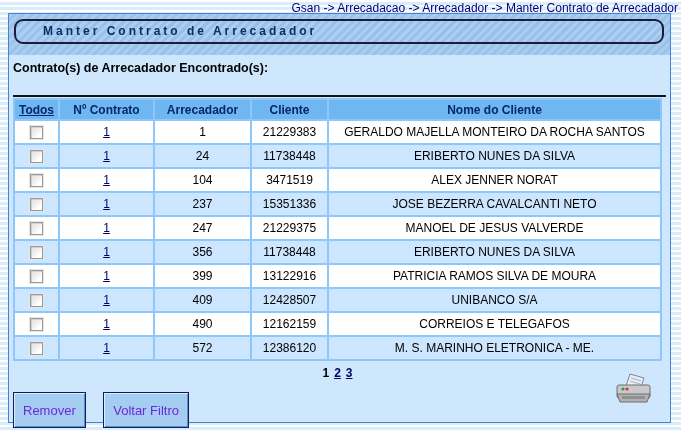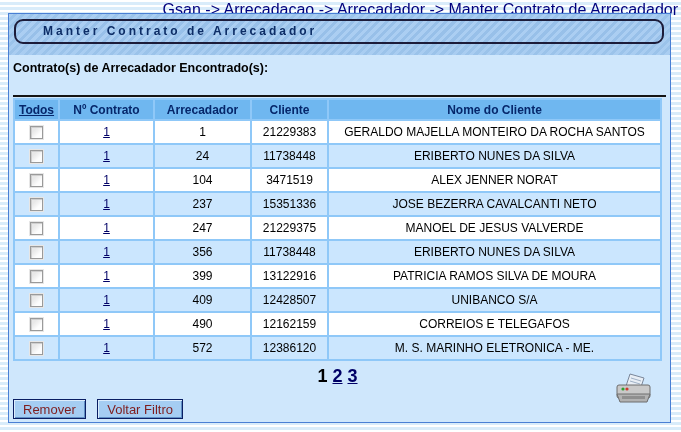--- a/index.html
+++ b/index.html
@@ -4,21 +4,21 @@
 <style>
   * { box-sizing: border-box; margin: 0; padding: 0; }
   html, body { width: 681px; height: 432px; overflow: hidden; }
   body {
     font-family: "Liberation Sans", sans-serif;
     background: repeating-linear-gradient(180deg, #ffffff 0 2px, #d9ecfa 2px 5px);
     position: relative;
   }
   .breadcrumb {
     position: absolute; top: 1px; right: 3px;
-    font-size: 16px; color: #00007d; white-space: nowrap;
+    font-size: 12px; color: #00007d; white-space: nowrap;
   }
   .container {
     position: absolute; left: 8px; top: 13px; width: 663px; height: 410px;
     background: #cfe7fc; border: 1px solid #4a7fd4;
   }
   .band {
     height: 41px; width: 100%;
     background: repeating-linear-gradient(135deg, #a9cdf1 0 3px, #9bc3ea 3px 6px);
     position: relative;
   }
@@ -57,32 +57,32 @@
   th a.lnk { color: #06276b; font-weight: bold; text-align: right; }
   .cb {
     display: inline-block; width: 13px; height: 13px; vertical-align: middle;
     background: linear-gradient(135deg, #e8e8e8 0 30%, #fdfdfd 70%);
     border: 1px solid #9a9a9a;
     box-shadow: inset 1px 1px 0 #cfcfcf, 0 0 0 1px #e6e6e6;
     cursor: default;
   }
   .pagination {
     width: 649px; margin-left: 4px; text-align: center;
-    font-size: 18px; padding: 5px 0 6px 0; color: #000;
+    font-size: 12px; padding: 5px 0 6px 0; color: #000;
   }
   .pagination .cur { font-weight: bold; color: #000; }
   .pagination a.lnk { font-weight: bold; margin-left: 5px; }
   .actions { margin: 6px 0 0 4px; }
   button.btn {
     font-family: "Liberation Sans", sans-serif;
-    font-size: 13px; color: #7f1d1d;
+    font-size: 13px; color: #6d28d9;
     background: #a5cdf2;
     border: 1px solid #0a1e63;
     box-shadow: inset 1px 1px 0 #dcedfd, inset -1px -1px 0 #5f8fc4;
-    padding: 2px 9px; height: 20px; margin-right: 7px; cursor: pointer;
+    padding: 2px 9px; height: 36px; margin-right: 13px; cursor: pointer;
   }
   .printer {
     position: absolute; right: 16px; bottom: 16px; width: 40px; height: 34px; cursor: pointer;
   }
 </style>
 </head>
 <body>
 
 <div class="breadcrumb">Gsan -&gt; Arrecadacao -&gt; Arrecadador -&gt; Manter Contrato de Arrecadador</div>
 

